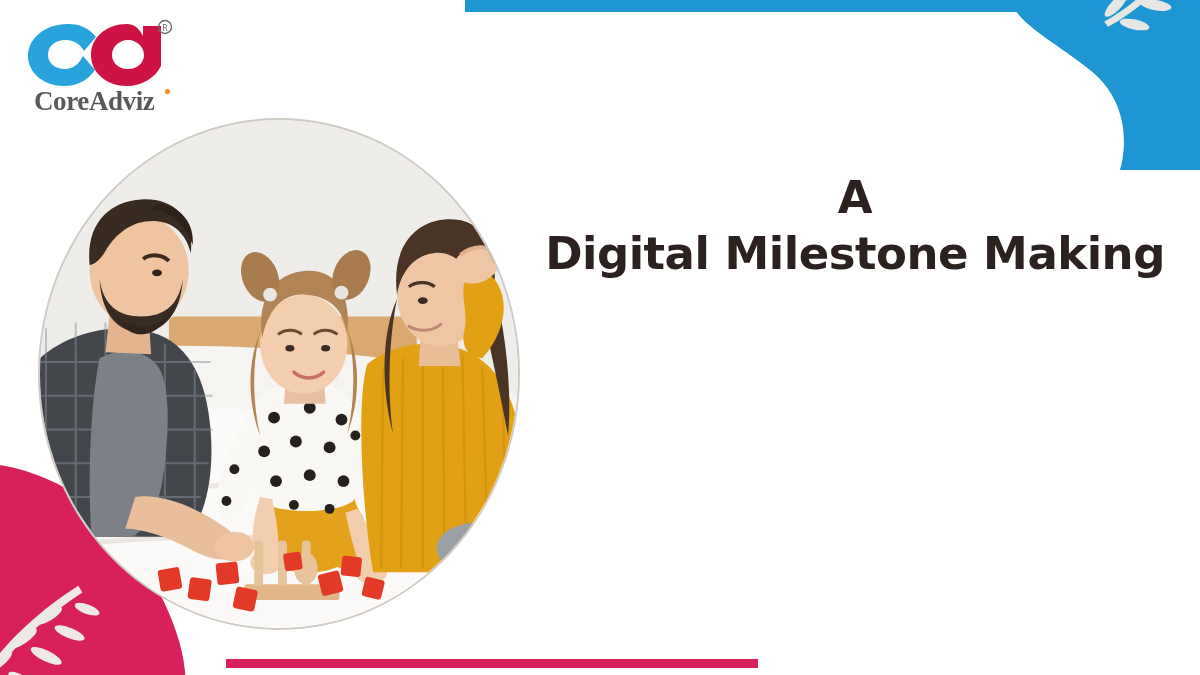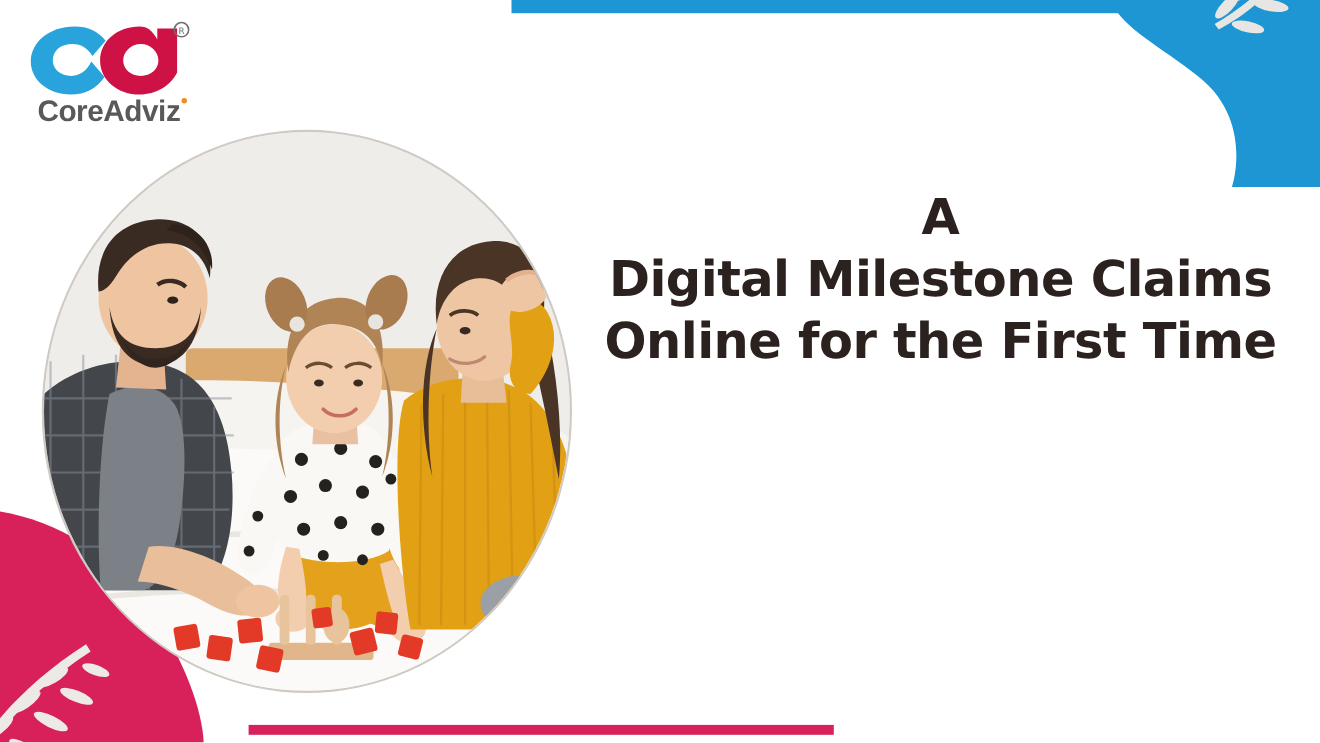--- a/index.html
+++ b/index.html
@@ -59,21 +59,21 @@
   }
   .logo-mark { display:block; width:150px; height:72px; }
   .logo-word {
     display:block;
     margin-top:-2px;
     margin-left:10px;
     font-size:27px;
     font-weight:600;
     letter-spacing:-0.4px;
     color:#58595B;
-    font-family:Liberation Sans, sans-serif;
+    font-family:Liberation Serif, serif;
     position:relative;
     line-height:1;
   }
   .logo-word .dot {
     position:absolute;
     width:5px; height:5px;
     border-radius:50%;
     background:#F28C1E;
     top:1px; right:24px;
   }
@@ -322,17 +322,16 @@
           <rect x="304" y="440" width="20" height="20" rx="3" transform="rotate(6 314 450)"></rect>
           <rect x="246" y="436" width="18" height="18" rx="3" transform="rotate(-8 255 445)"></rect>
           <rect x="326" y="462" width="20" height="20" rx="3" transform="rotate(14 336 472)"></rect>
         </g>
       </g>
     </svg>
   </div>
 
   <h1 class="headline">
     <span class="ln">A</span>
-    <span class="ln">Digital Milestone Claims</span>
-    <span class="ln">Online for the First Time</span>
+    <span class="ln">Digital Milestone Making</span>
   </h1>
 
 </div>
 
 </body></html>

